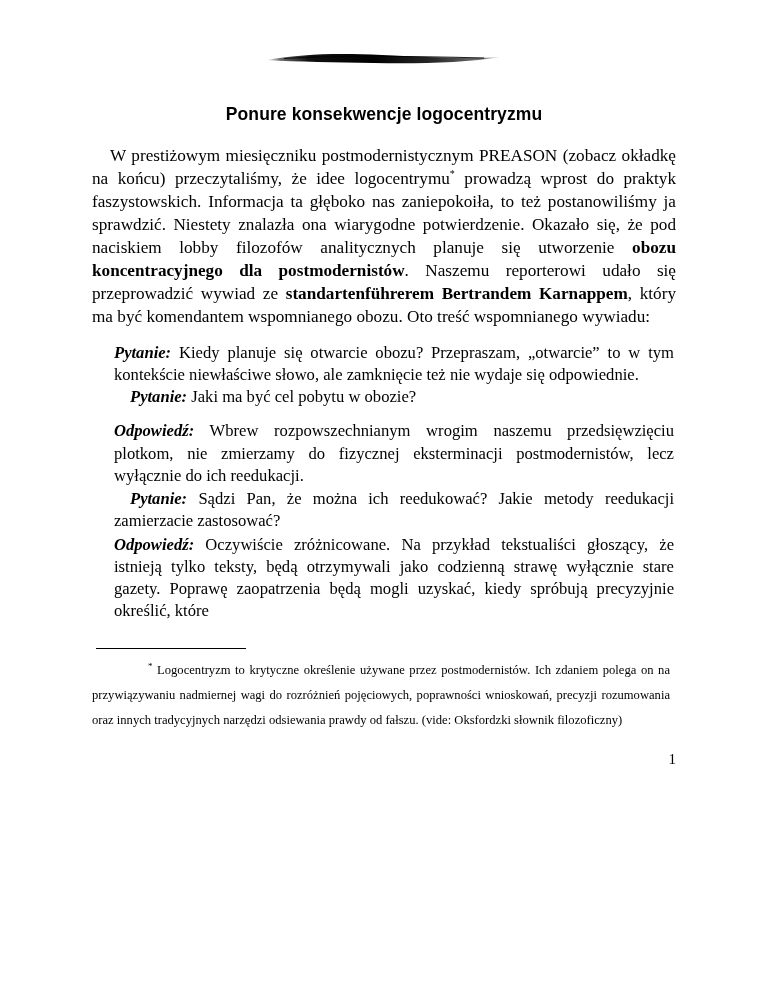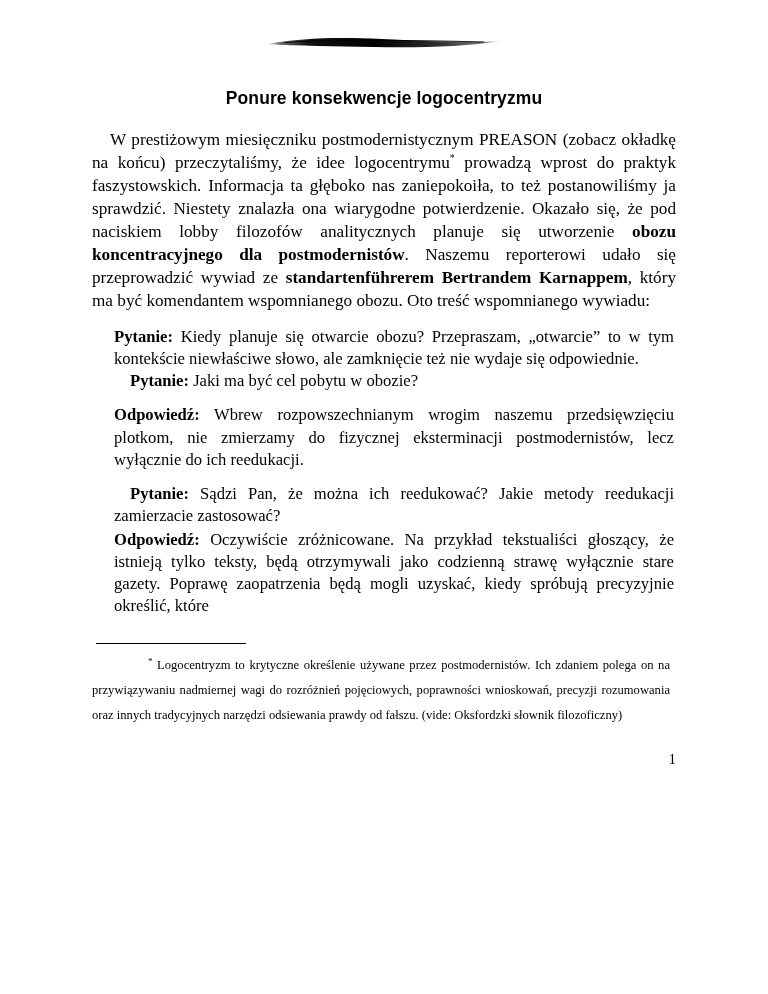--- a/index.html
+++ b/index.html
@@ -13,21 +13,21 @@
     position: relative;
     font-family: "Liberation Serif", serif;
     color: #000000;
     overflow: hidden;
   }
   .page {
     position: relative;
     width: 768px;
     height: 820px;
     box-sizing: border-box;
-    padding: 0 92px;
+    padding: 16px 92px;
   }
   
   .ornament {
     width: 100%;
     height: 60px;
     display: flex;
     align-items: center;
     justify-content: center;
     padding-top: 26px;
     box-sizing: border-box;
@@ -59,20 +59,21 @@
     padding-left: 22px;
     padding-right: 2px;
   }
   .qa-block p {
     font-size: 16.6px;
     line-height: 1.34;
   }
   .qa-block p + p { margin-top: 1px; }
   .lead {
     font-weight: bold;
+    font-style: italic;
   }
   .it {
   }
   .b {
     font-weight: bold;
   }
   .q-indent { text-indent: 16px; }
 
   
   .footnote-rule {
@@ -141,21 +142,21 @@
 
 
     <p class="q-indent" style="margin-top:0">
       <span class="lead">Pytanie:</span><span class="it"> Jaki ma być cel pobytu w obozie?</span>
     </p>
 
     <p style="margin-top:12px">
       <span class="lead">Odpowiedź:</span><span> Wbrew rozpowszechnianym wrogim naszemu przedsięwzięciu plotkom, nie zmierzamy do fizycznej eksterminacji postmodernistów, lecz wyłącznie do ich reedukacji.</span>
     </p>
 
-    <p class="q-indent" style="margin-top:12px">
+    <p class="q-indent" style="margin-top:1px">
       <span class="lead">Pytanie:</span><span class="it"> Sądzi Pan, że można ich reedukować? Jakie metody reedukacji zamierzacie zastosować?</span>
     </p>
 
     <p>
       <span class="lead">Odpowiedź:</span><span> Oczywiście zróżnicowane. Na przykład tekstualiści głoszący, że istnieją tylko teksty, będą otrzymywali jako co­dzienną strawę wyłącznie stare gazety. Poprawę zaopatrzenia będą mogli uzyskać, kiedy spróbują precyzyjnie określić, które</span>
     </p>
 
   </div>
 
   <div class="footnote-rule"></div>

